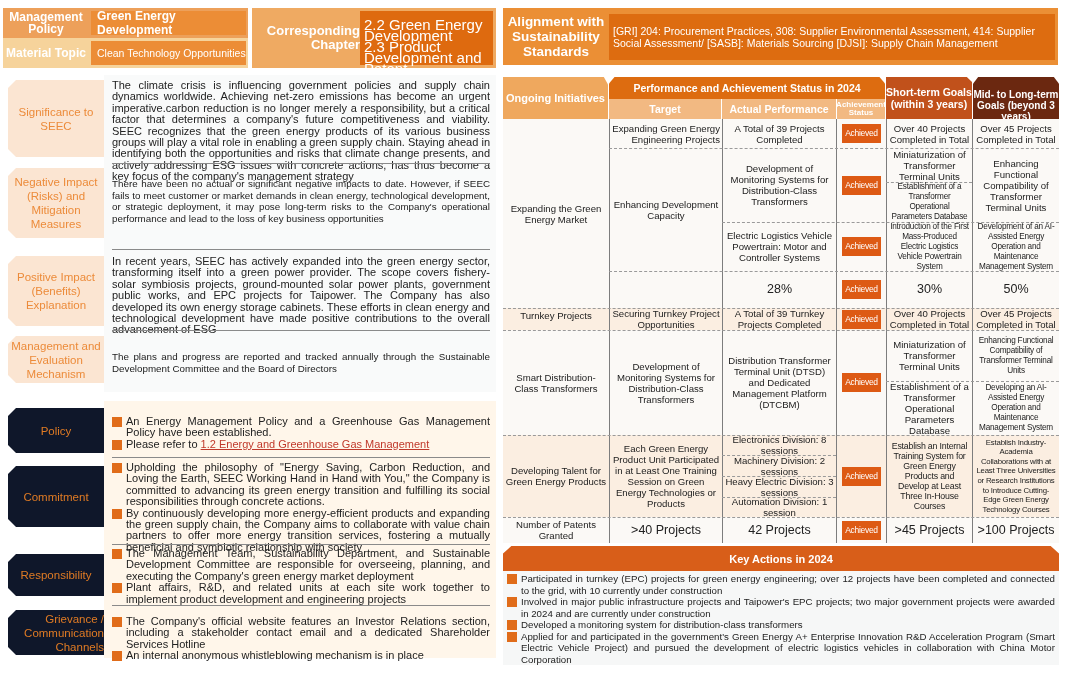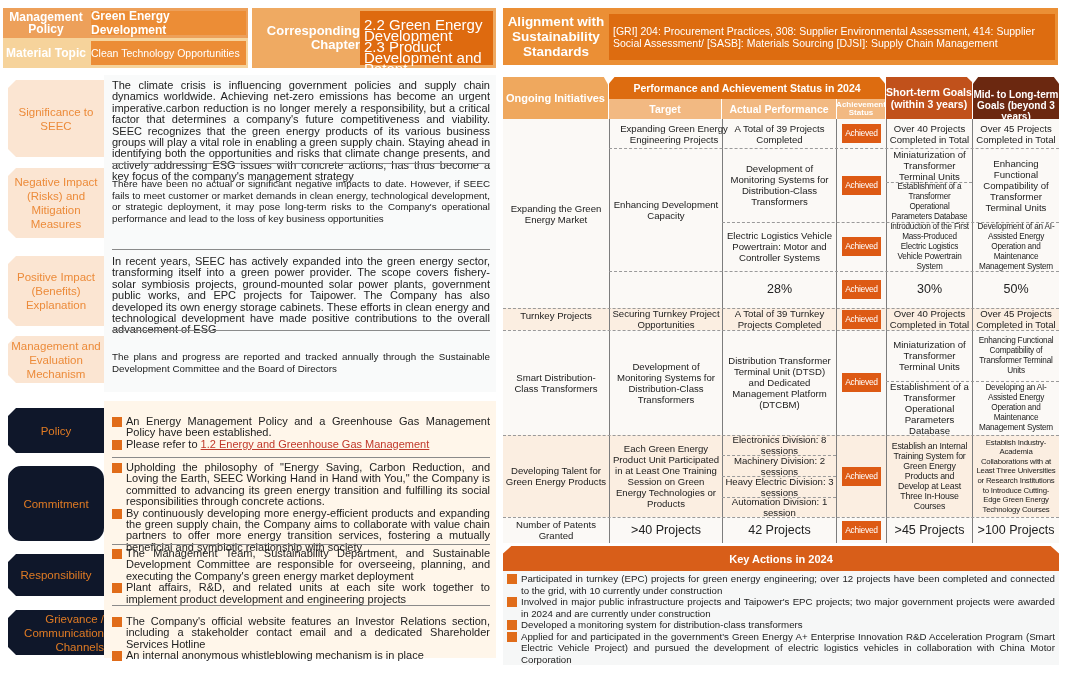--- a/index.html
+++ b/index.html
@@ -5,21 +5,21 @@
   * { box-sizing: border-box; margin: 0; padding: 0; }
   body { width: 1070px; height: 675px; background: #ffffff; font-family: "Liberation Sans", sans-serif; color: #222; position: relative; overflow: hidden; }
 
   
   .top-left { position: absolute; left: 3px; top: 8px; width: 245px; height: 60px; background: #f6d39b; }
   .tl-row { position: absolute; left: 0; width: 245px; height: 30px; }
   .tl-row.r1 { top: 0; background: #eda05a; }
   .tl-row.r2 { top: 30px; background: #f6d39b; }
   .tl-label { position: absolute; left: 0; top: 0; width: 86px; height: 30px; color: #fff; font-weight: bold; font-size: 12px; line-height: 12px; text-align: center; display: flex; align-items: center; justify-content: center; }
   .tl-row.r2 .tl-label { color: #fff; font-size: 12px; }
-  .tl-value { position: absolute; left: 88px; top: 3px; width: 155px; height: 24px; background: #ec8d36; color: #fff; display: flex; align-items: center; }
+  .tl-value { position: absolute; left: 88px; top: 3px; width: 155px; height: 24px; background: #ec8d36; color: #fff; display: flex; align-items: center; padding-left: 6px; }
   .tl-row.r1 .tl-value { font-weight: bold; font-size: 12px; }
   .tl-row.r2 .tl-value { font-size: 10.5px; }
 
   .top-mid { position: absolute; left: 252px; top: 8px; width: 244px; height: 60px; background: #efaa62; }
   .tm-label { position: absolute; left: 0; top: 0; width: 108px; height: 60px; display: flex; align-items: center; justify-content: center; text-align: right; color: #fff; font-weight: bold; font-size: 13px; line-height: 14px; }
   .tm-value { position: absolute; left: 108px; top: 3px; width: 133px; height: 54px; background: #de6a0f; color: #fff; font-size: 15px; line-height: 11px; padding: 8px 4px; }
 
   .top-right { position: absolute; left: 503px; top: 8px; width: 555px; height: 57px; background: #eb8f35; }
   .tr-label { position: absolute; left: 0; top: 0; width: 106px; height: 57px; display: flex; align-items: center; justify-content: center; text-align: center; color: #fff; font-weight: bold; font-size: 13.5px; line-height: 15px; }
   .tr-value { position: absolute; left: 106px; top: 6px; width: 446px; height: 46px; background: #dd6c10; color: #fff; font-size: 10.5px; line-height: 12px; padding: 11px 4px; }
@@ -111,21 +111,21 @@
 
 <div class="left-panel-lower"></div>
 
 <div class="side-tab lower" style="top:408px;height:45px;">Policy</div>
 <div class="row-text" style="top:416px;">
   <div class="bullet">An Energy Management Policy and a Greenhouse Gas Management Policy have been established.</div>
   <div class="bullet"><span>Please refer to </span><span class="link">1.2 Energy and Greenhouse Gas Management</span></div>
 </div>
 <div class="divider" style="top:457px;"></div>
 
-<div class="side-tab lower" style="top:466px;height:75px;border-radius:13px;">Commitment</div>
+<div class="side-tab lower" style="top:466px;height:61px;">Commitment</div>
 <div class="row-text" style="top:462px;">
   <div class="bullet">Upholding the philosophy of "Energy Saving, Carbon Reduction, and Loving the Earth, SEEC Working Hand in Hand with You," the Company is committed to advancing its green energy transition and fulfilling its social responsibilities through concrete actions.</div>
   <div class="bullet">By continuously developing more energy-efficient products and expanding the green supply chain, the Company aims to collaborate with value chain partners to offer more energy transition services, fostering a mutually beneficial and symbiotic relationship with society</div>
 </div>
 <div class="divider" style="top:544px;"></div>
 
 <div class="side-tab lower" style="top:554px;height:42px;">Responsibility</div>
 <div class="row-text" style="top:548px;">
   <div class="bullet">The Management Team, Sustainability Department, and Sustainable Development Committee are responsible for overseeing, planning, and executing the Company's green energy market deployment</div>
   <div class="bullet">Plant affairs, R&amp;D, and related units at each site work together to implement product development and engineering projects</div>
@@ -168,21 +168,21 @@
   <div class="hdash" style="left:219px;width:114px;top:357px;"></div>
   <div class="hdash" style="left:219px;width:114px;top:378px;"></div>
   <div class="hdash" style="left:0;width:556px;top:398px;"></div>
 
   <div class="cell" style="left:0;top:0;width:106px;height:189px;">Expanding the Green Energy Market</div>
   <div class="cell" style="left:0;top:189px;width:106px;height:14px;">Turnkey Projects</div>
   <div class="cell" style="left:0;top:211px;width:106px;height:105px;">Smart Distribution-Class Transformers</div>
   <div class="cell" style="left:0;top:316px;width:106px;height:82px;">Developing Talent for Green Energy Products</div>
   <div class="cell" style="left:0;top:398px;width:106px;height:26px;">Number of Patents Granted</div>
 
-  <div class="cell" style="left:115px;top:0;width:112px;height:29px;">Expanding Green Energy Engineering Projects</div>
+  <div class="cell" style="left:107px;top:0;width:112px;height:29px;text-align:right;">Expanding Green Energy Engineering Projects</div>
   <div class="cell" style="left:220px;top:0;width:113px;height:29px;">A Total of 39 Projects Completed</div>
   <div class="cell" style="left:334px;top:0;width:49px;height:29px;">
       <span class="badge">Achieved</span>
     </div>
   <div class="cell" style="left:384px;top:0;width:85px;height:29px;">Over 40 Projects Completed in Total</div>
   <div class="cell" style="left:470px;top:0;width:86px;height:29px;">Over 45 Projects Completed in Total</div>
 
   <div class="cell" style="left:107px;top:29px;width:112px;height:123px;">Enhancing Development Capacity</div>
   <div class="cell" style="left:220px;top:29px;width:113px;height:74px;">Development of Monitoring Systems for Distribution-Class Transformers</div>
   <div class="cell" style="left:334px;top:29px;width:49px;height:74px;">

